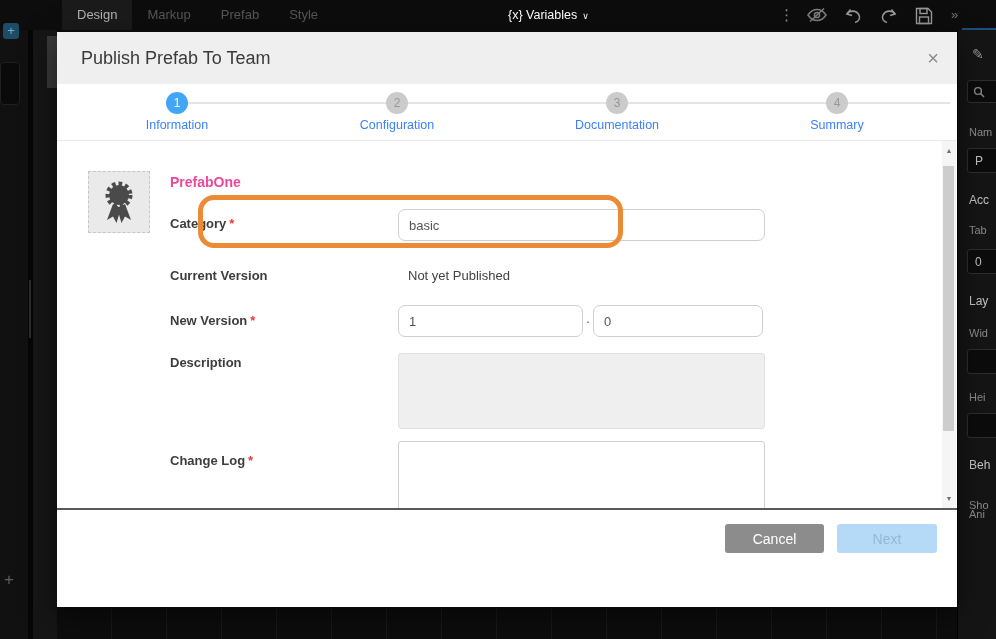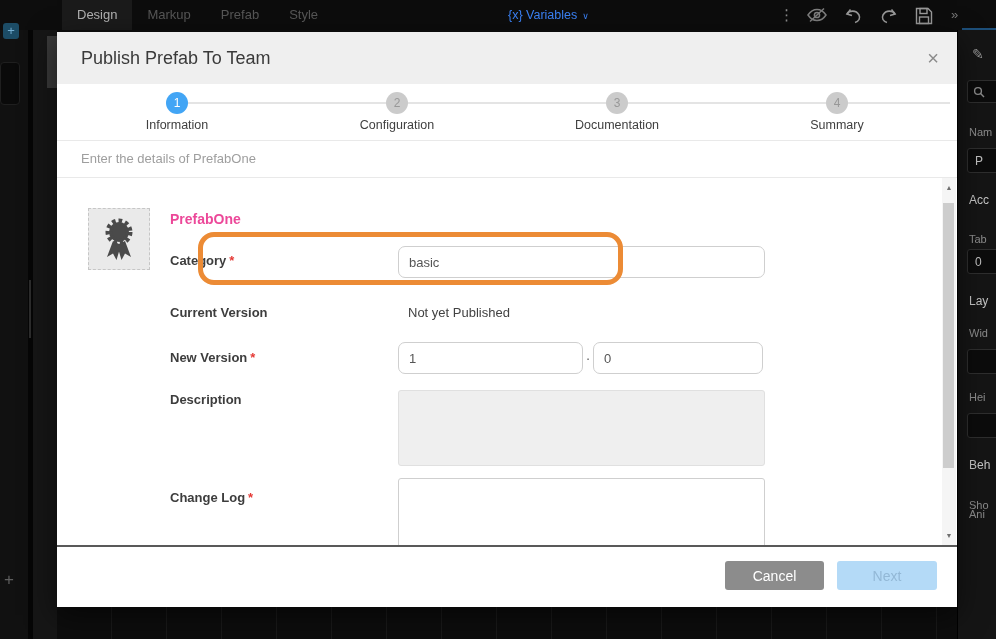--- a/index.html
+++ b/index.html
@@ -7,21 +7,21 @@
   #root { position:relative; width:996px; height:639px; overflow:hidden; background:#0d0d0d; }
 
   
   .topbar { position:absolute; left:0; top:0; width:996px; height:30px; background:#0d0d0d; z-index:2; }
   .plus-btn { position:absolute; left:3px; top:23px; width:16px; height:16px; background:#1c4c66; color:#74aed1;
               font-size:13px; line-height:15px; text-align:center; border-radius:3px; z-index:6; }
   .collapse { position:absolute; left:94px; top:0; height:30px; line-height:30px; color:#6e6e6e; font-size:13px; }
   .tabs { position:absolute; left:62px; top:0; height:30px; display:flex; }
   .tab { height:30px; line-height:30px; padding:0 15px; font-size:13px; color:#575757; }
   .tab.active { background:#1b1b1b; color:#b2b2b2; }
-  .tb-vars { position:absolute; left:508px; top:0; height:30px; line-height:30px; color:#3b82f6; font-size:12.5px; }
+  .tb-vars { position:absolute; left:508px; top:0; height:30px; line-height:30px; color:#ffffff; font-size:12.5px; }
   .tb-vars .chev { font-size:9px; margin-left:5px; }
   .device-box { position:absolute; left:604px; top:4px; width:240px; height:23px; border:1px solid #3e3e3e;
                 border-radius:3px; color:#c6c6c6; font-size:12px; line-height:21px; padding:0 10px;
                 display:flex; justify-content:space-between; }
   .device-box .chev { font-size:9px; color:#9a9a9a; }
   .kebab { position:absolute; left:779px; top:0; height:30px; line-height:30px; color:#8d8d8d; font-size:15px; }
   .tb-icon { position:absolute; top:7px; }
   .expand { position:absolute; left:951px; top:0; height:30px; line-height:30px; color:#787878; font-size:13px; }
   .partial { position:absolute; left:996px; top:0; height:40px; line-height:30px; color:#cfcfcf; font-size:18px; }
   .accent-line { position:absolute; left:962px; top:28px; width:34px; height:2px; background:#1d4f7a; z-index:3; }
@@ -56,21 +56,21 @@
   .m-header { height:52px; background:#efefef; display:flex; align-items:center; padding:0 18px 0 24px; }
   .m-title { flex:1; font-size:18px; color:#3a3a3a; }
   .m-close { color:#8b8b8b; font-size:20px; line-height:20px; cursor:pointer; }
 
   .m-steps { position:relative; height:57px; border-bottom:1px solid #e9e9e9; background:#fff; }
   .conn { position:absolute; top:18px; height:2px; background:#e4e4e4; }
   .step { position:absolute; top:8px; width:160px; text-align:center; }
   .step .circ { display:inline-block; width:22px; height:22px; border-radius:50%; background:#cbcbcb;
                 color:#989898; font-size:12px; line-height:22px; }
   .step.active .circ { background:var(--accent,#42a5f5); color:#fff; }
-  .step .slabel { margin-top:4px; font-size:12.5px; color:#404040; }
+  .step .slabel { margin-top:4px; font-size:12.5px; color:#3b82f6; }
 
   .m-subtitle { height:37px; line-height:36px; padding-left:24px; color:#9e9e9e; font-size:13px;
                 border-bottom:1px solid #e9e9e9; }
 
   .m-body { position:relative; height:367px; overflow:hidden; background:#fff; }
   .icon-tile { position:absolute; left:31px; top:30px; width:62px; height:62px; background:#eaeaea;
                border:1px dashed #c6c6c6; display:flex; align-items:center; justify-content:center; }
   .prefab-name { position:absolute; left:113px; top:33px; font-size:14px; font-weight:bold; color:#ec4899; }
   .f-label { position:absolute; left:113px; font-size:13px; font-weight:bold; color:#3d3d3d; }
   .req { color:#e53935; margin-left:3px; }
@@ -152,21 +152,21 @@
     <div class="rp-pencil">✎</div>
     <div class="rp-box rp-search">
       <svg width="12" height="12" viewBox="0 0 12 12" fill="none" stroke="#8a8a8a" stroke-width="1.4">
         <circle cx="5" cy="5" r="3.4"></circle>
           <line x1="7.6" y1="7.6" x2="11" y2="11"></line>
       </svg>
     </div>
     <div class="rp-label" style="top:96px">Nam</div>
     <input class="rp-box" style="top: 118px;" value="P">
     <div class="rp-section" style="top:163px">Acc</div>
-    <div class="rp-label" style="top:203px">Tab</div>
+    <div class="rp-label" style="top:194px">Tab</div>
     <input class="rp-box" style="top: 219px;" value="0">
     <div class="rp-section" style="top:264px">Lay</div>
     <div class="rp-label" style="top:297px">Wid</div>
     <input class="rp-box" style="top: 319px;">
     <div class="rp-label" style="top:361px">Hei</div>
     <input class="rp-box" style="top: 383px;">
     <div class="rp-section" style="top:428px">Beh</div>
     <div class="rp-label" style="top:469px">Sho</div>
     <div class="rp-label" style="top:478px">Ani</div>
   </div>
@@ -194,21 +194,20 @@
       <div class="step" style="left:480px">
         <div class="circ">3</div>
         <div class="slabel">Documentation</div>
       </div>
       <div class="step" style="left:700px">
         <div class="circ">4</div>
         <div class="slabel">Summary</div>
       </div>
     </div>
 
-    <div class="m-subtitle">Enter the details of PrefabOne</div>
 
     <div class="m-body">
 
       <div class="icon-tile">
         <svg width="40" height="46" viewBox="0 0 40 46">
           <path d="M14 25 L8 41 L14 37.5 L17.5 44 L22 29 Z" fill="#4a4a4a"></path>
           <path d="M26 25 L32 41 L26 37.5 L22.5 44 L18 29 Z" fill="#4a4a4a"></path>
           <circle cx="20" cy="16" r="10" fill="#4a4a4a" stroke="#4a4a4a" stroke-width="7" stroke-dasharray="3.2 2.6"></circle>
         </svg>
       </div>

